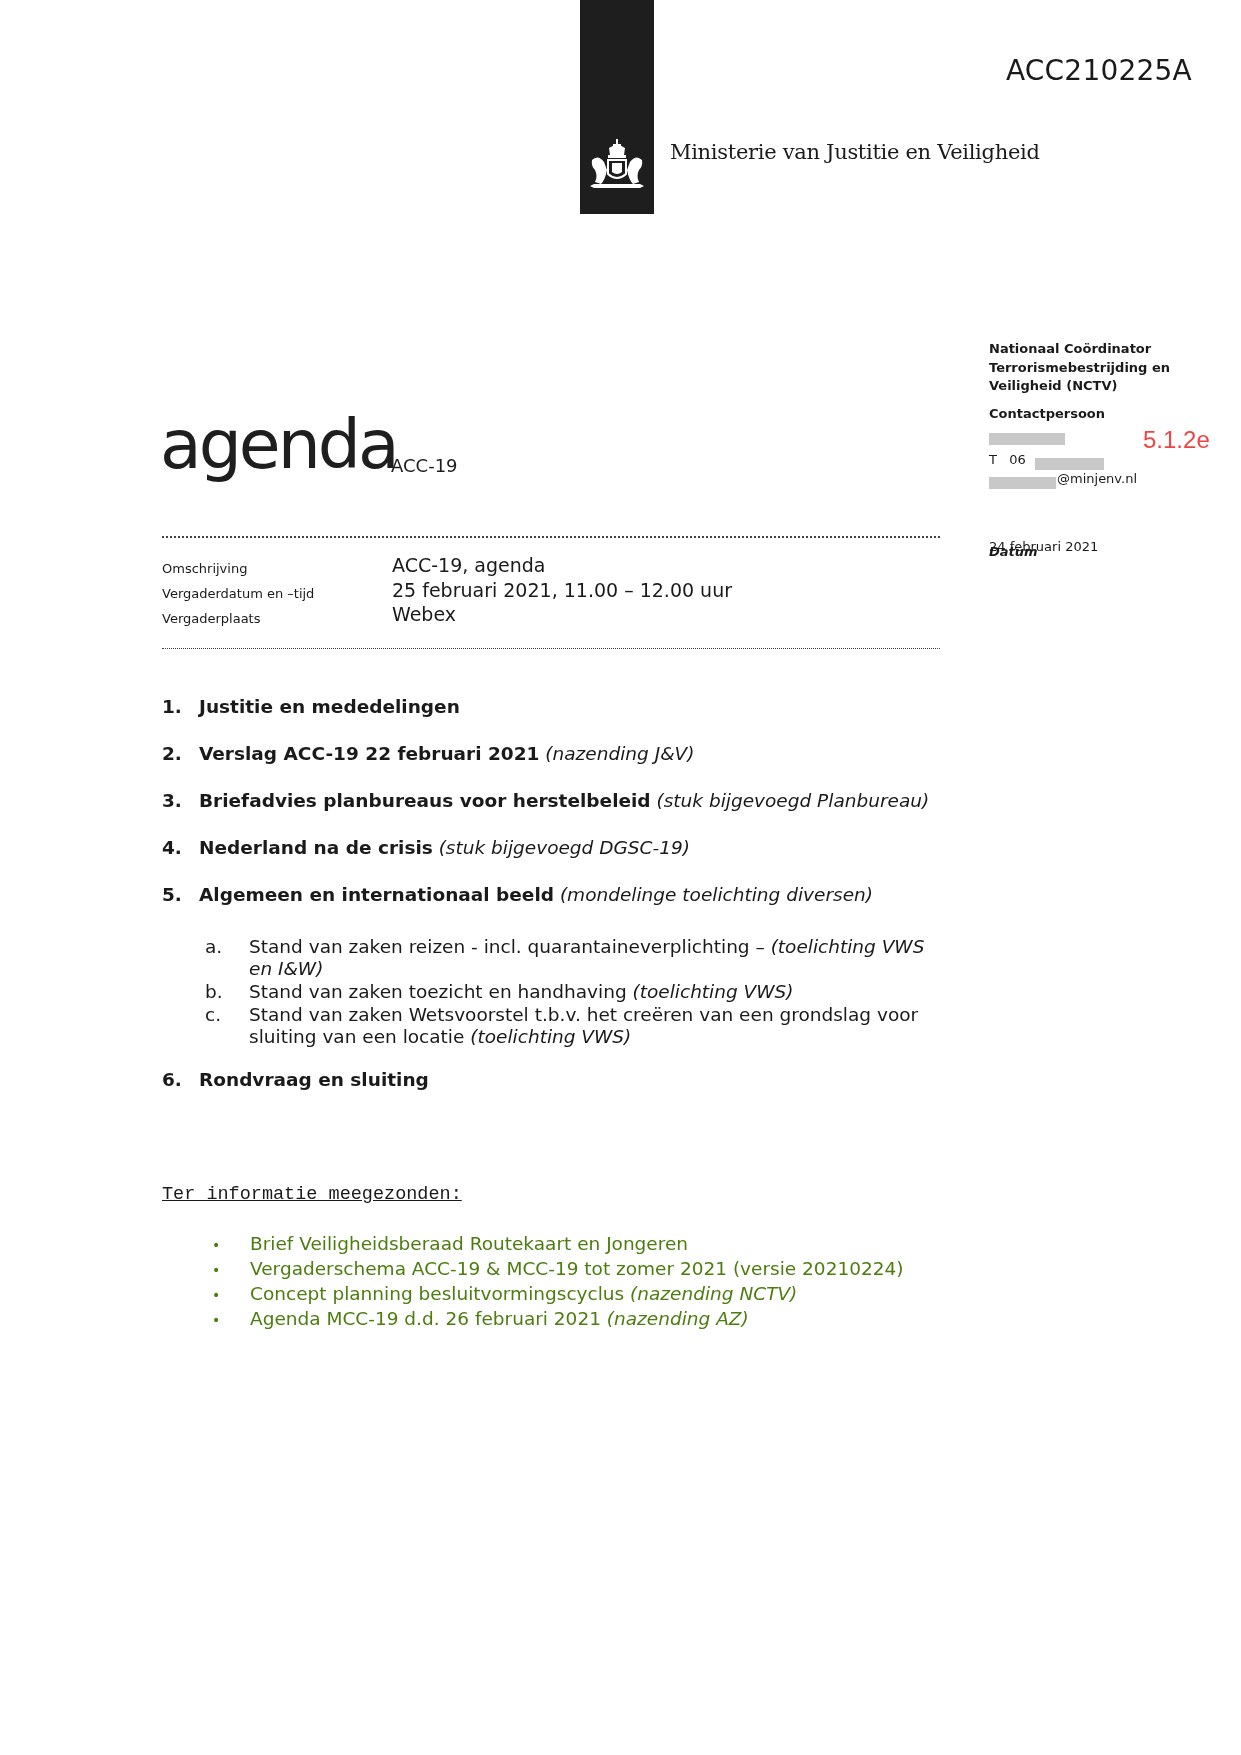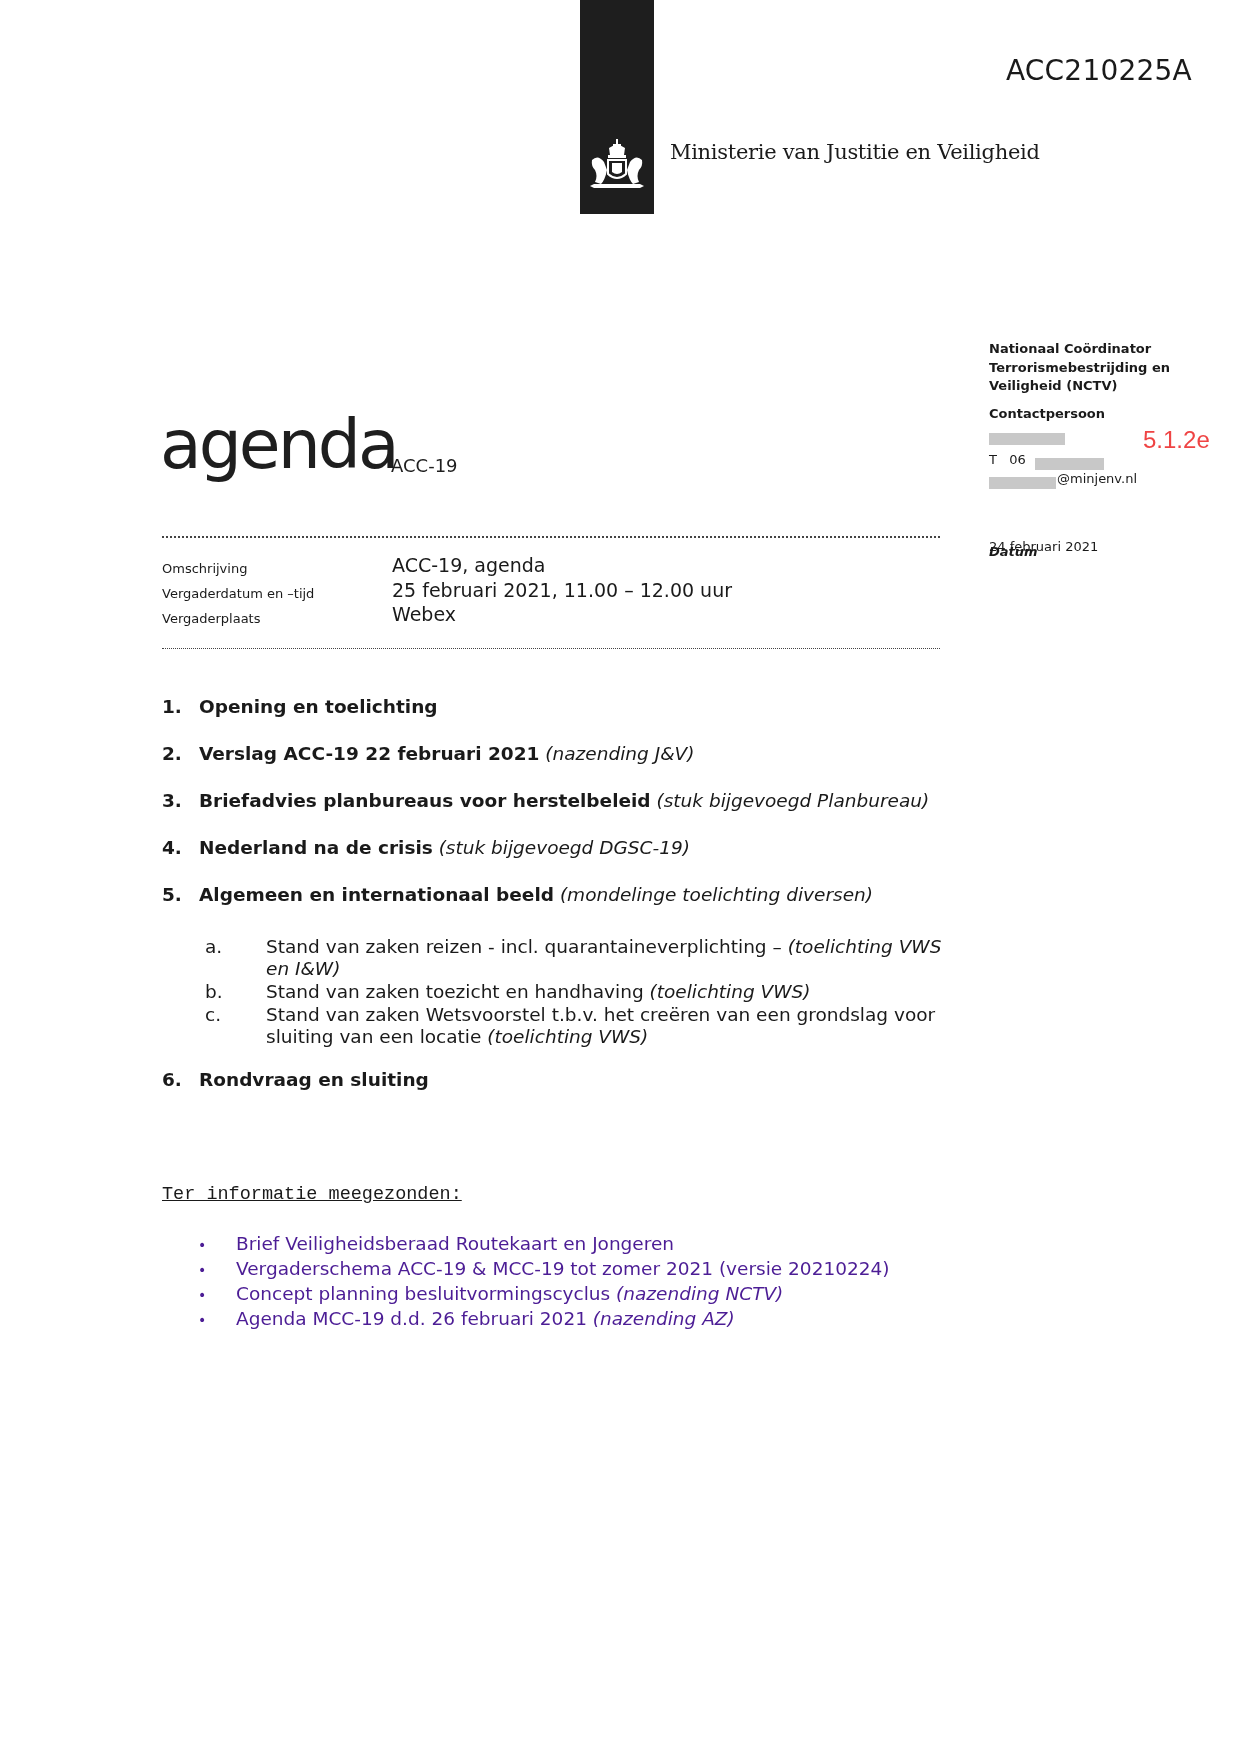--- a/index.html
+++ b/index.html
@@ -67,30 +67,30 @@
     }
     .item .num { display: inline-block; width: 37px; font-weight: bold; }
     .item .main { font-weight: bold; }
     .item .note { font-style: italic; }
 
     .sub {
       position: absolute; left: 205px; font-size: 18.5px; color: #1a1a1a; line-height: 22px;
       width: 740px;
     }
     .sub .letter { position: absolute; left: 0; width: 38px; }
-    .sub .txt { display: block; margin-left: 61px; }
+    .sub .txt { display: block; margin-left: 44px; }
     .sub .note { font-style: italic; }
 
     .info-heading {
       position: absolute; left: 162px; top: 1184px; font-size: 18.5px; text-decoration: underline;
       color: #1a1a1a;
       font-family: Liberation Mono, monospace;
     }
     .bullet {
-      position: absolute; left: 198px; font-size: 18.5px; color: #4c1d95; white-space: nowrap;
+      position: absolute; left: 212px; font-size: 18.5px; color: #4d7c0f; white-space: nowrap;
     }
     .bullet .dot { display: inline-block; width: 38px; font-size: 14px; }
     .bullet .note { font-style: italic; }
   </style>
 </head>
 <body>
 
 <div class="logo-band">
   <svg class="logo-crest" viewBox="0 0 62 62">
     <g fill="#ffffff">
@@ -135,21 +135,21 @@
 <div class="meta-label" style="top:561px;">Omschrijving</div>
 <div class="meta-value" style="top:554px;">ACC-19, agenda</div>
 <div class="meta-label" style="top:586px;text-align:right;">Vergaderdatum en –tijd</div>
 <div class="meta-value" style="top:579px;">25 februari 2021, 11.00 – 12.00 uur</div>
 <div class="meta-label" style="top:611px;">Vergaderplaats</div>
 <div class="meta-value" style="top:603px;">Webex</div>
 
 <div class="sep sep-2"></div>
 
 <div class="item" style="top:696px;">
-  <span class="num">1.</span><span class="main">Opening en toelichting</span>
+  <span class="num">1.</span><span class="main">Justitie en mededelingen</span>
 </div>
 <div class="item" style="top:743px;">
   <span class="num">2.</span><span class="main">Verslag ACC-19 22 februari 2021</span> <span class="note">(nazending J&amp;V)</span>
 </div>
 <div class="item" style="top:790px;">
   <span class="num">3.</span><span class="main">Briefadvies planbureaus voor herstelbeleid</span> <span class="note">(stuk bijgevoegd Planbureau)</span>
 </div>
 <div class="item" style="top:837px;">
   <span class="num">4.</span><span class="main">Nederland na de crisis</span> <span class="note">(stuk bijgevoegd DGSC-19)</span>
 </div>

